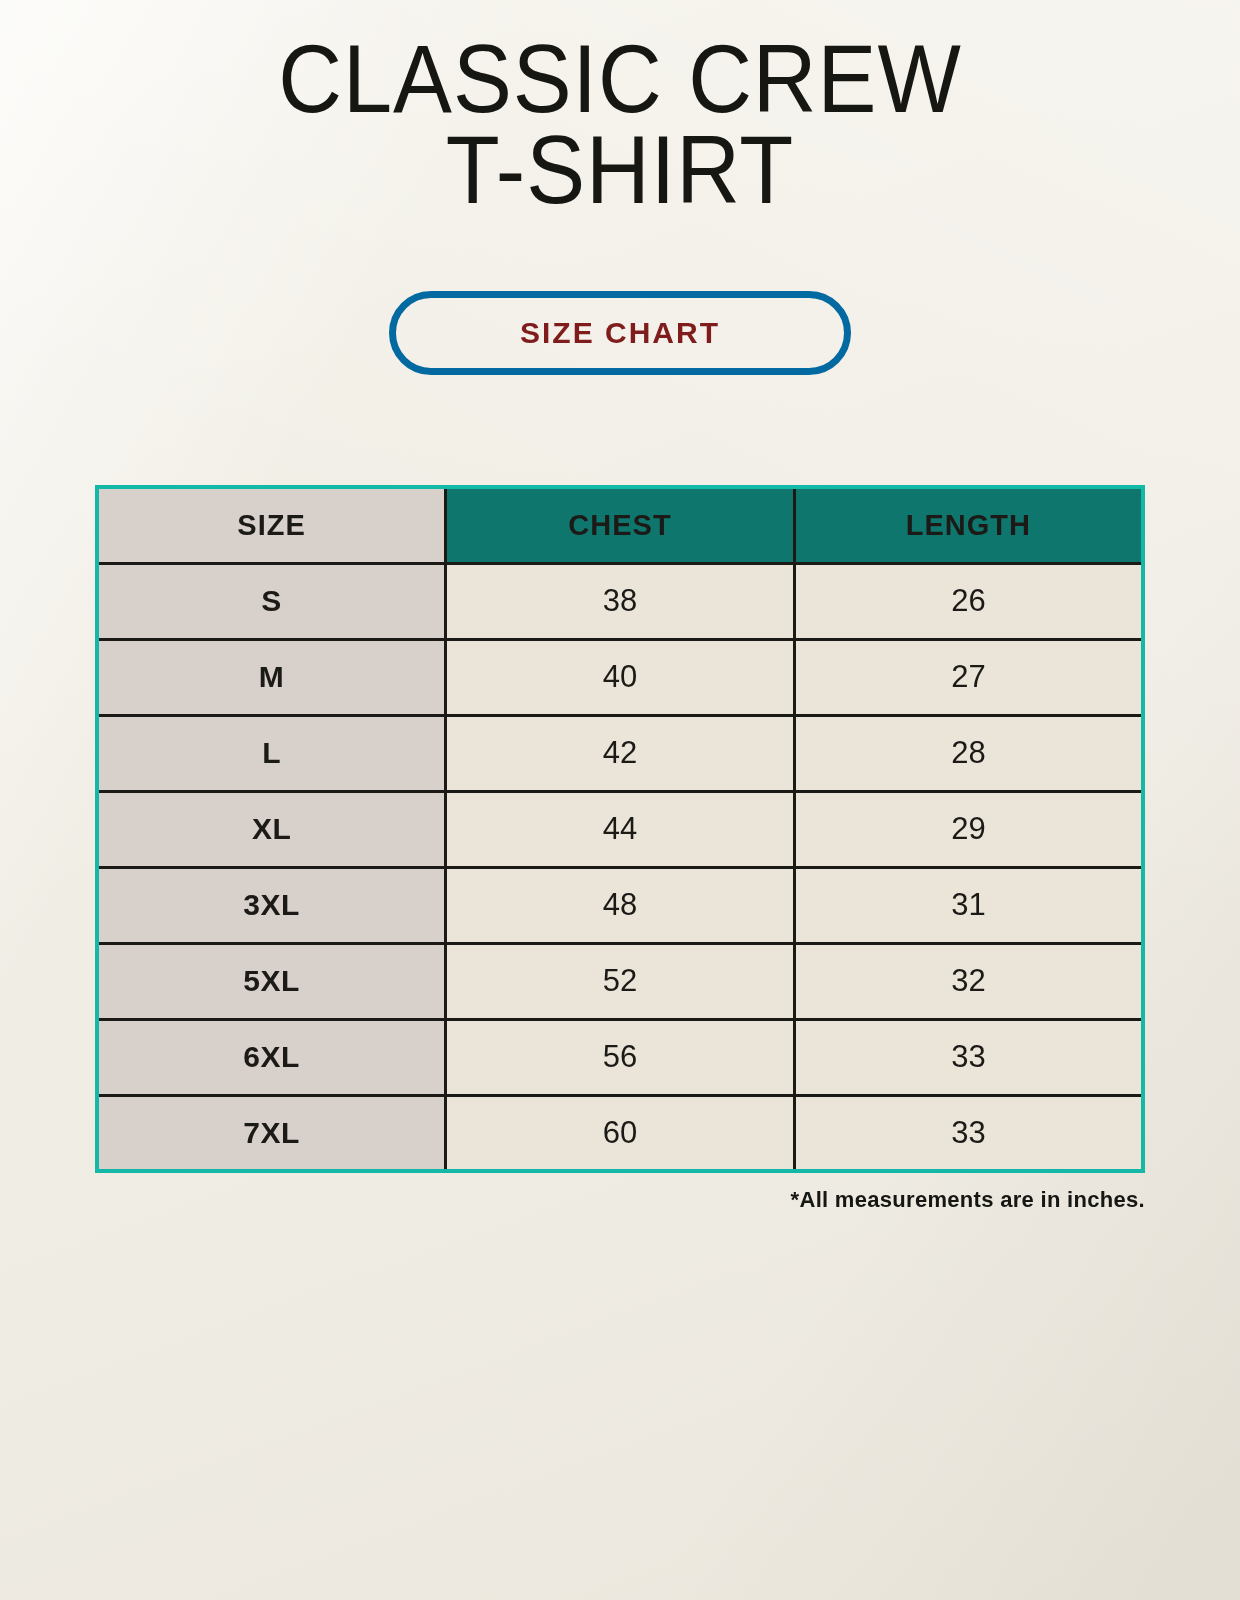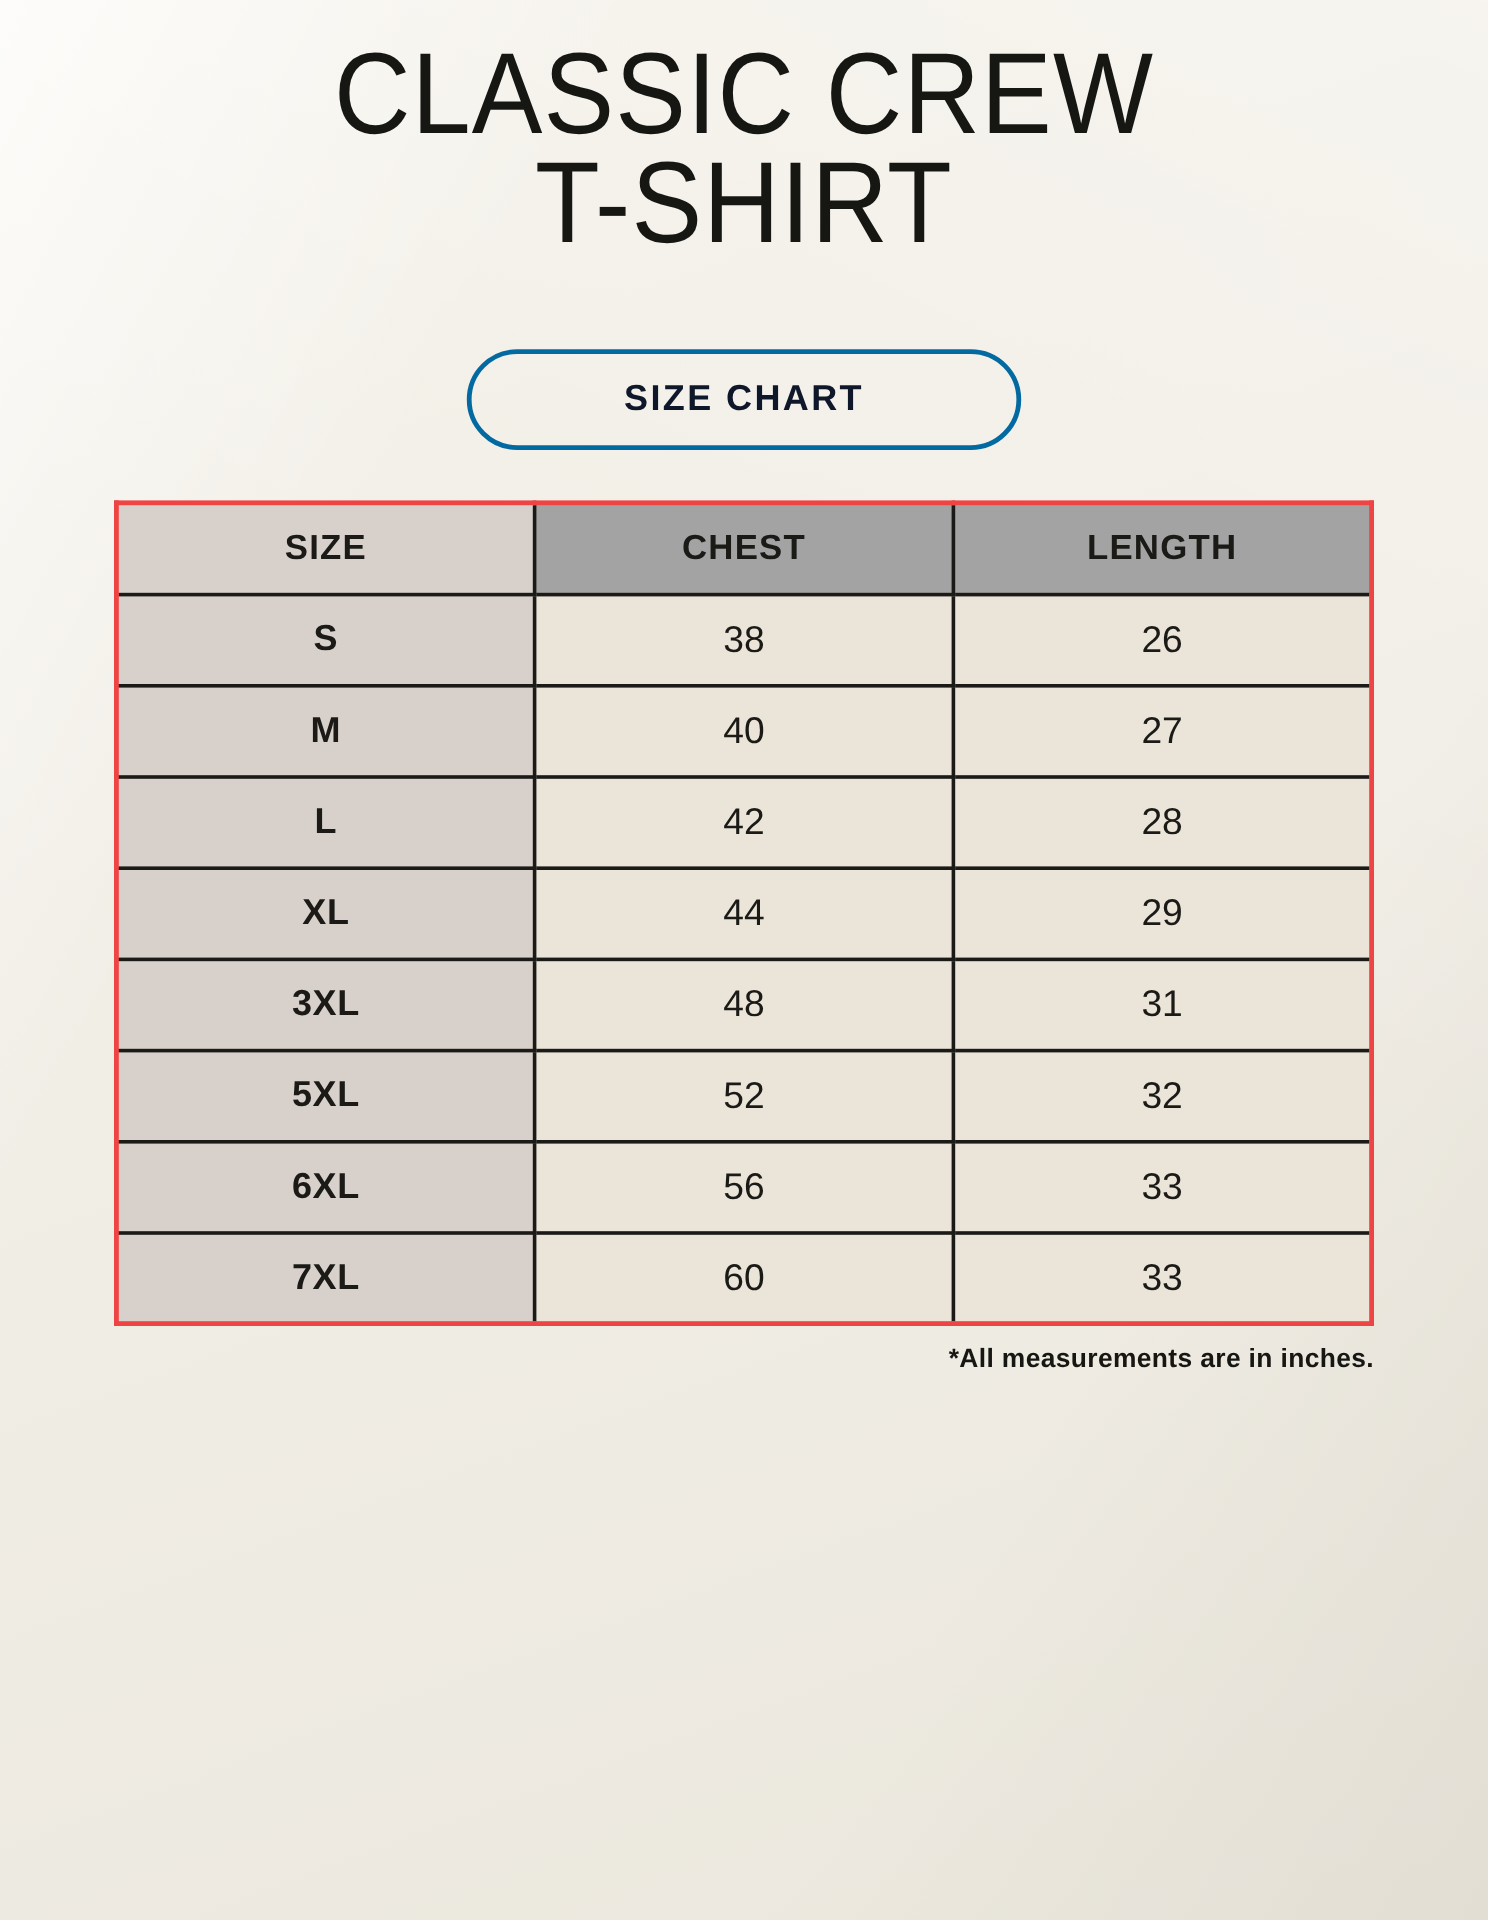--- a/index.html
+++ b/index.html
@@ -30,53 +30,53 @@
     color: #161613;
     transform: scaleX(0.92);
     transform-origin: 50% 50%;
   }
   .title-line { display: block; }
 
   .pill {
     width: 462px;
     height: 84px;
     margin: 76px auto 0;
-    border: 4px solid #0369a1;
+    border: 7px solid #0369a1;
     border-radius: 44px;
     display: flex;
     align-items: center;
     justify-content: center;
     font-size: 30px;
     font-weight: 700;
     letter-spacing: 2px;
-    color: #0f172a;
+    color: #7f1d1d;
     background: transparent;
   }
 
   .size-table {
     width: 1050px;
-    margin: 42px auto 0;
+    margin: 110px auto 0;
     border-collapse: collapse;
     table-layout: fixed;
-    border: 4px solid #ef4444;
+    border: 4px solid #14b8a6;
   }
   .size-table th, .size-table td {
     border: 3px solid #1b1a17;
     text-align: center;
     vertical-align: middle;
     height: 76px;
     padding: 0;
   }
   .size-table th {
     font-size: 29px;
     font-weight: 700;
     letter-spacing: 1px;
   }
   th.col-size  { background: #d8d1cb; }
-  th.col-meas  { background: #a3a3a3; }
+  th.col-meas  { background: #0f766e; }
   td.size-cell { background: #d8d1cb; font-weight: 700; font-size: 30px; letter-spacing: 0.5px; }
   td.val-cell  { background: #ebe5d9; font-weight: 400; font-size: 31px; }
 
   .footnote {
     width: 1050px;
     margin: 14px auto 0;
     text-align: right;
     font-size: 22px;
     font-weight: 700;
     letter-spacing: 0.3px;

